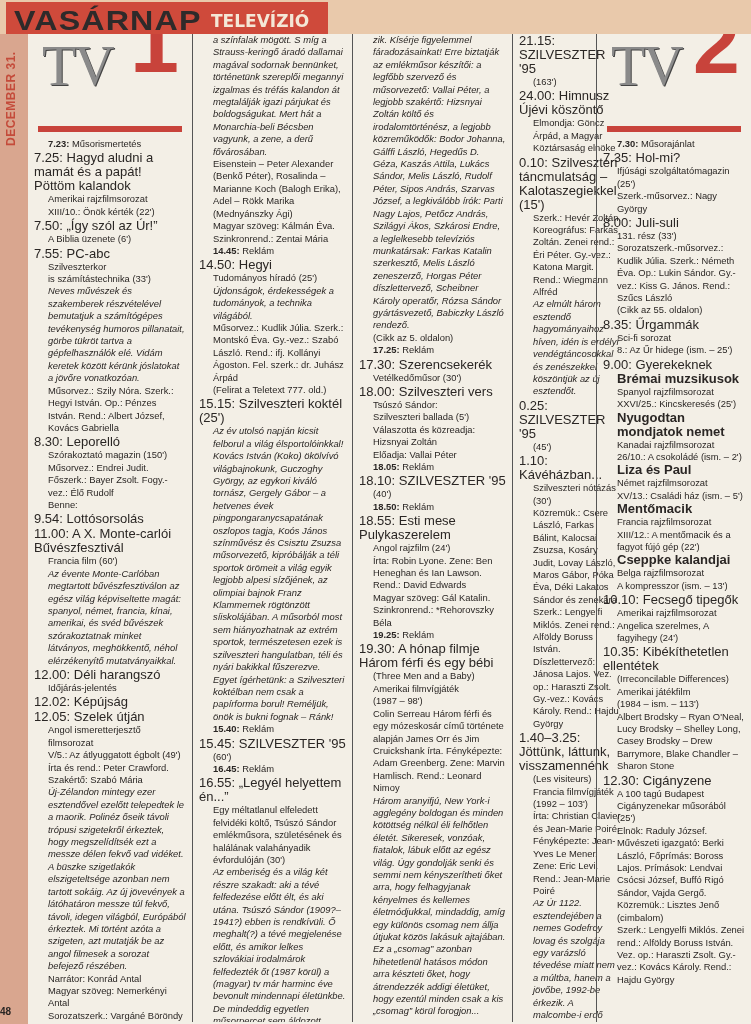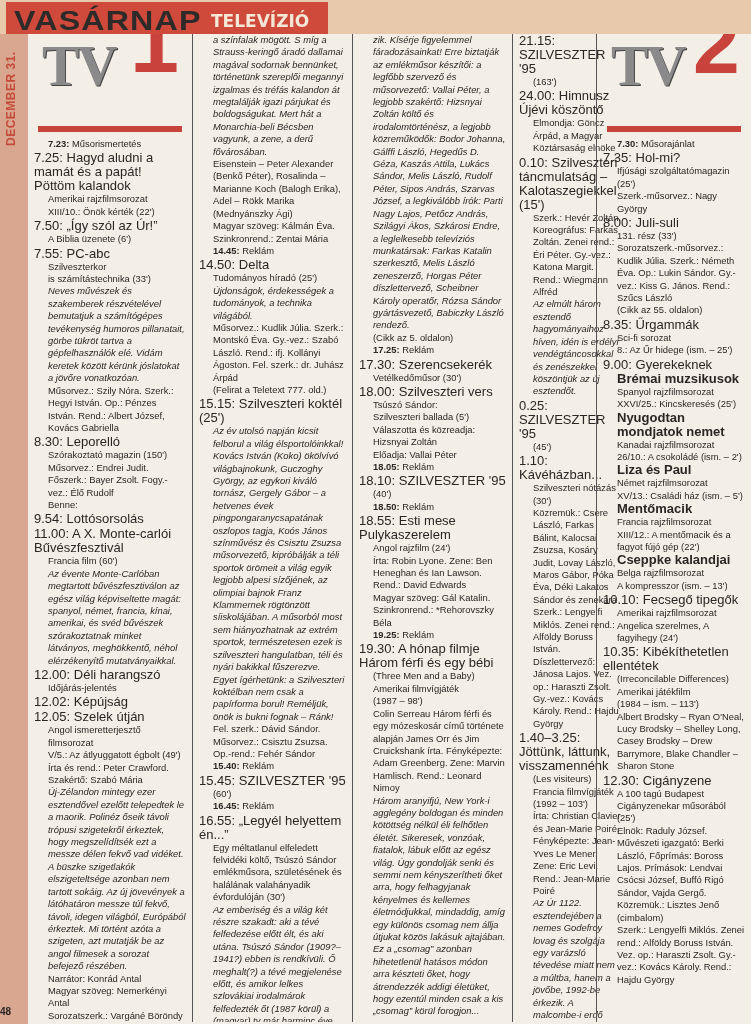--- a/index.html
+++ b/index.html
@@ -13,21 +13,21 @@
   .date-vert { position:absolute; left:4px; top:36px; width:20px; height:110px; writing-mode:vertical-rl; transform:rotate(180deg); font-weight:bold; font-size:12px; color:#c44b3a; letter-spacing:0.5px; }
   .pagenum { position:absolute; left:0; top:1006px; font-size:10px; font-weight:bold; color:#2a2624;text-align:right; }
   .content { position:absolute; left:28px; top:34px; width:723px; height:990px; background:#f3efe6; }
   .col { position:absolute; top:0; height:988px; padding:0 6px 0 6px; box-sizing:border-box; overflow:hidden; font-size:9.4px; line-height:12.4px; }
   .col1 { left:0; width:165px; border-right:1px solid #555; }
   .col2 { left:165px; width:160px; border-right:1px solid #555; }
   .col3 { left:325px; width:160px; border-right:1px solid #555; }
   .col4 { left:485px; width:115px; }
   .col5 { left:568px; width:155px; border-left:1px solid #555; }
   .logo { position:relative; height:92px; margin:6px 0 6px 0; }
-  .logo-tv { position:absolute; left:8px; top:20px; font-family:"Liberation Serif", serif; font-size:56px; font-weight:bold; color:#8a8a8a; letter-spacing:-2px; text-shadow:1px 1px 0 #444; }
+  .logo-tv { position:absolute; left:8px; top:20px; font-family:"Liberation Serif", serif; font-size:56px; font-weight:normal; color:#8a8a8a; letter-spacing:-2px; text-shadow:1px 1px 0 #444; }
   .logo-num { position:absolute; font-family:"Liberation Sans", sans-serif; font-weight:900; color:#c8433b; }
   .logo-bar { position:absolute; left:4px; bottom:0; height:6px; width:calc(100% - 8px); background:#c8433b; }
   .prog { margin:0 0 1px 0; }
   .time-title { font-weight:normal; font-size:13px; line-height:14px; color:#2a2624; }
   .indent { padding-left:14px; }
   .it { font-style:italic; }
   .line { margin:0; }
   .smtime { font-weight:bold; }
   .sub-title { font-weight:bold; font-size:13px; line-height:14px; padding-left:14px; }
 </style>
@@ -107,30 +107,29 @@
     </div>
     <div class="col col2">
         <div id="c2">
           <div class="prog">
             <div class="line indent it">a színfalak mögött. S míg a Strauss-keringő áradó dallamai magával sodornak bennünket, történetünk szereplői megannyi izgalmas és tréfás kalandon át megtalálják igazi párjukat és boldogságukat. Mert hát a Monarchia-beli Bécsben vagyunk, a zene, a derű fővárosában.</div>
             <div class="line indent">Eisenstein – Peter Alexander (Benkő Péter), Rosalinda – Marianne Koch (Balogh Erika), Adel – Rökk Marika (Mednyánszky Ági)</div>
             <div class="line indent">Magyar szöveg: Kálmán Éva. Szinkronrend.: Zentai Mária</div>
             <div class="line indent"><span class="smtime">14.45: </span><span>Reklám</span></div>
           </div>
           <div class="prog">
-            <div class="time-title"><span>14.50: </span><span>Delta</span></div>
+            <div class="time-title"><span>14.50: </span><span>Hegyi</span></div>
             <div class="line indent">Tudományos híradó (25')</div>
             <div class="line indent it">Újdonságok, érdekességek a tudományok, a technika világából.</div>
             <div class="line indent">Műsorvez.: Kudlik Júlia. Szerk.: Montskó Éva. Gy.-vez.: Szabó László. Rend.: ifj. Kollányi Ágoston. Fel. szerk.: dr. Juhász Árpád</div>
             <div class="line indent">(Felirat a Teletext 777. old.)</div>
           </div>
           <div class="prog">
             <div class="time-title"><span>15.15: </span><span>Szilveszteri koktél (25')</span></div>
             <div class="line indent it">Az év utolsó napján kicsit felborul a világ élsportolóinkkal! Kovács István (Koko) ökölvívó világbajnokunk, Guczoghy György, az egykori kiváló tornász, Gergely Gábor – a hetvenes évek pingpongaranycsapatának oszlopos tagja, Koós János színművész és Csisztu Zsuzsa műsorvezető, kipróbálják a téli sportok örömeit a világ egyik legjobb alpesi sízőjének, az olimpiai bajnok Franz Klammernek rögtönzött síiskolájában. A műsorból most sem hiányozhatnak az extrém sportok, természetesen ezek is szilveszteri hangulatban, téli és nyári bakikkal fűszerezve. Egyet ígérhetünk: a Szilveszteri koktélban nem csak a papírforma borul! Reméljük, önök is bukni fognak – Ránk!</div>
-            <div class="line indent">Fel. szerk.: Dávid Sándor. Műsorvez.: Csisztu Zsuzsa. Op.-rend.: Fehér Sándor</div>
             <div class="line indent"><span class="smtime">15.40: </span><span>Reklám</span></div>
           </div>
           <div class="prog">
             <div class="time-title"><span>15.45: </span><span>SZILVESZTER '95</span></div>
             <div class="line indent">(60')</div>
             <div class="line indent"><span class="smtime">16.45: </span><span>Reklám</span></div>
           </div>
           <div class="prog">
             <div class="time-title"><span>16.55: </span><span>„Legyél helyettem én...”</span></div>
             <div class="line indent">Egy méltatlanul elfeledett felvidéki költő, Tsúszó Sándor emlékműsora, születésének és halálának valahányadik évfordulóján (30')</div>

